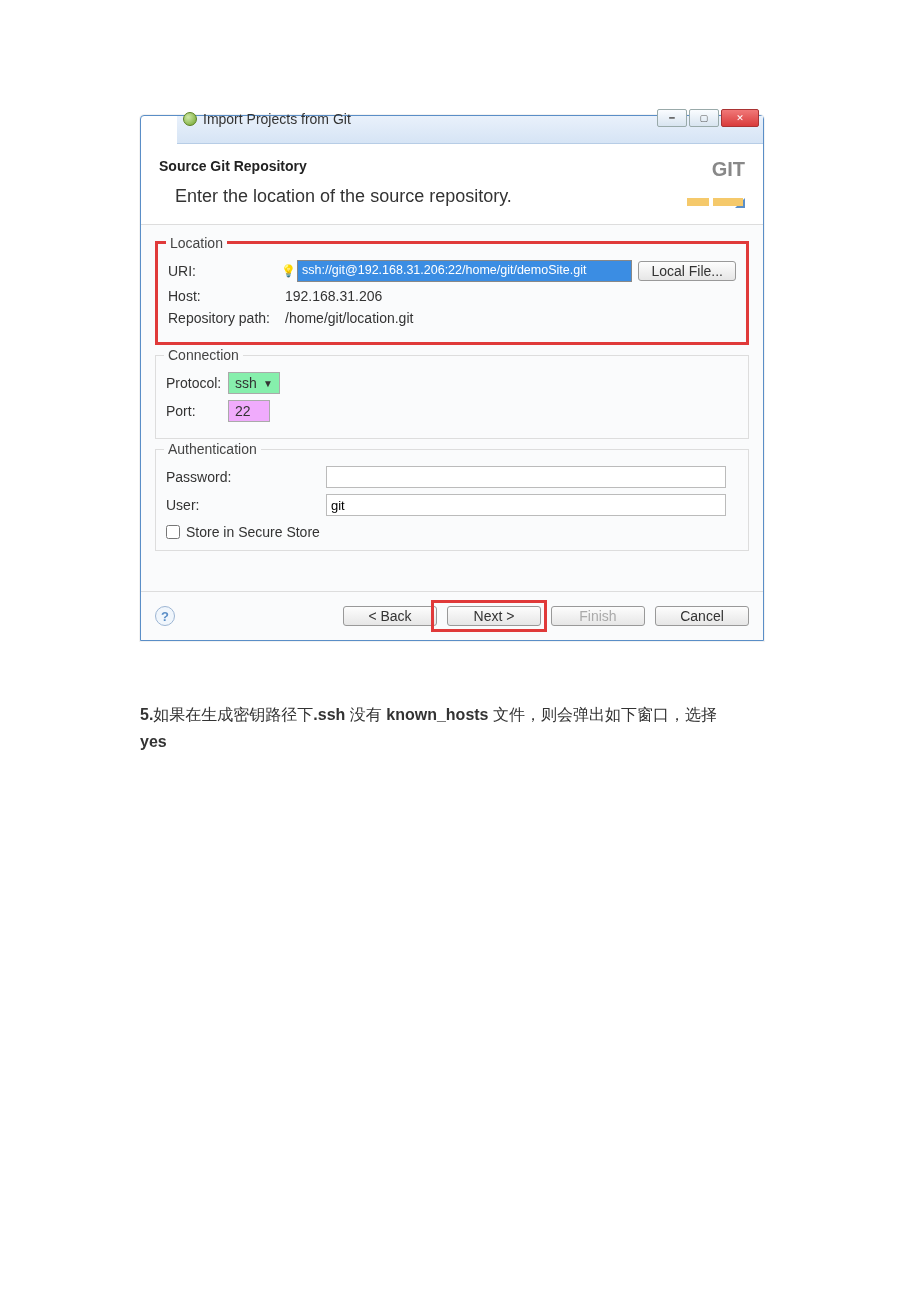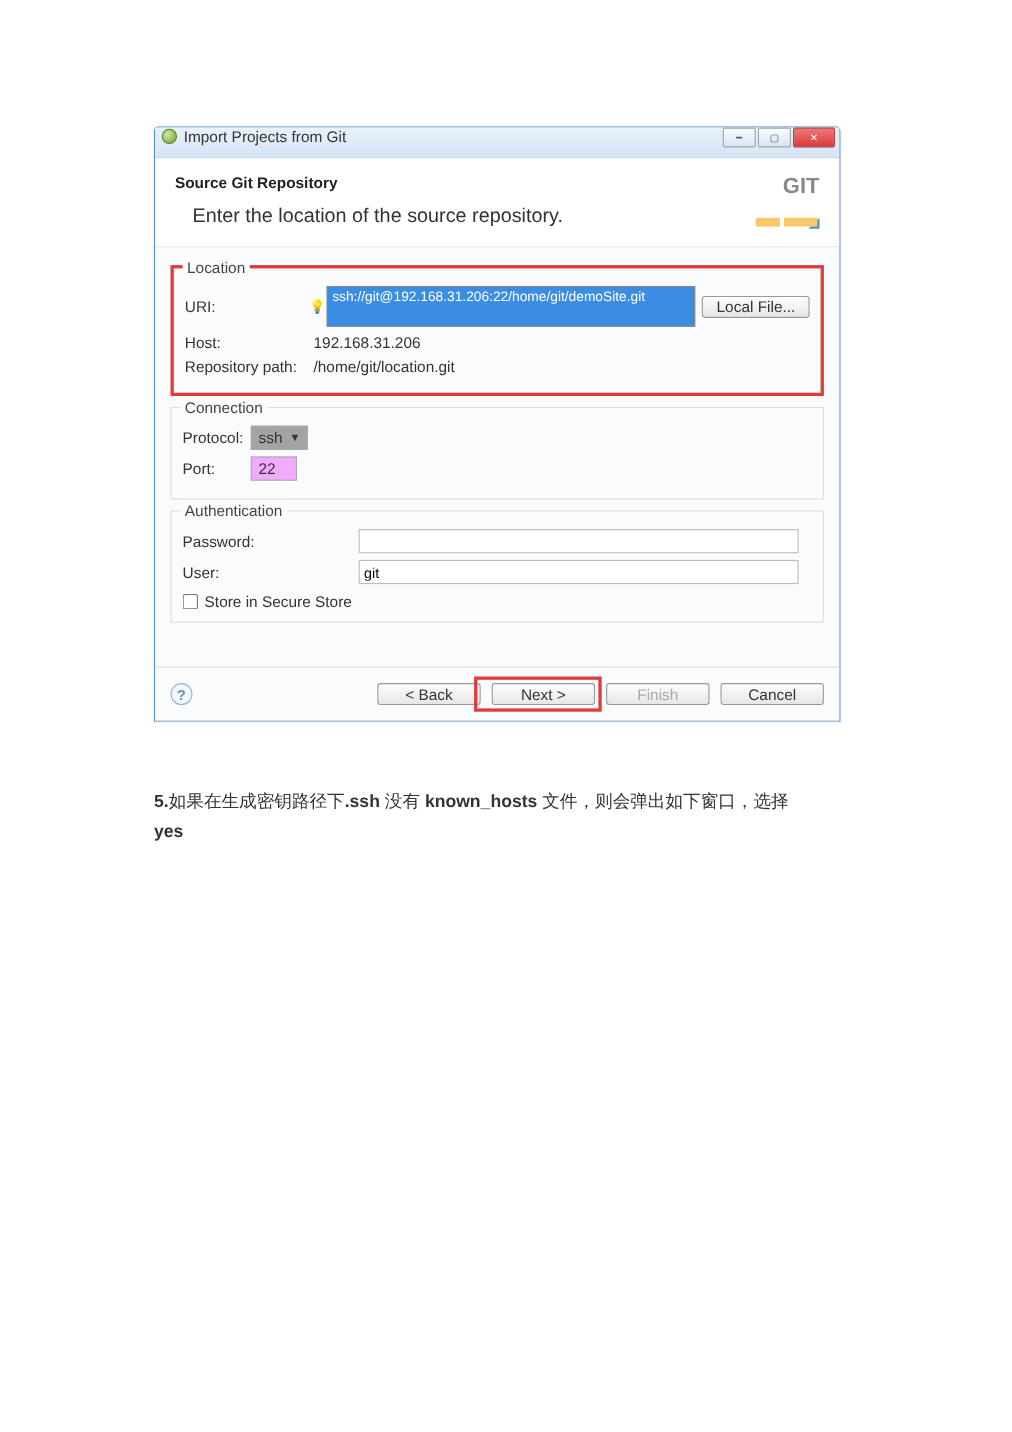--- a/index.html
+++ b/index.html
@@ -17,22 +17,23 @@
     border: 1px solid #5a8ec7;
     border-radius: 4px 4px 0 0;
     background: #fff;
     box-shadow: 0 0 0 1px rgba(0,0,0,0.05);
   }
   .titlebar {
     height: 28px;
     background: linear-gradient(#e9f1fb, #d6e4f5);
     border-bottom: 1px solid #b7cde6;
     display: flex;
-    align-items: flex-start;
-    padding: 0 4px 0 6px;
+    align-items: flex-end;
+    padding: 0 4px 16px 6px;
+    margin-left: 36px;
   }
   .titlebar-title {
     flex: 1;
     font-size: 14px;
     color: #333;
     display: flex;
     align-items: center;
     gap: 6px;
   }
   .titlebar-controls { display: flex; gap: 0; }
@@ -127,21 +128,21 @@
     border: 1px solid #bbb;
     background: #fff;
     height: 22px;
   }
   .uri-input {
     flex:1;
     background: #3b8de3;
     color: #fff;
     border: 1px solid #888;
     padding: 2px 4px;
-    height: 37px;
+    height: 22px;
     font-size: 12.5px;
   }
   .uri-bulb {
     width: 12px; height: 16px; margin-right: 2px;
     display:inline-flex; align-items:center; justify-content:center;
     color:#f0b000; font-size:12px;
   }
   .btn {
     font-family: inherit;
     font-size: 14px;
@@ -179,21 +180,21 @@
   .next-hl::before {
     content:"";
     position:absolute;
     top:-6px;left:-6px;right:-6px;bottom:-6px;
     border:3px solid #e03a3a;
     pointer-events:none;
   }
   .dropdown-arrow { font-size:10px;margin-left:2px;color:#333; }
   .sel-wrap {
     display:inline-flex;align-items:center;
-    border:1px solid #aaa;background:#a3a3a3;height:22px;padding:0 6px;
+    border:1px solid #aaa;background:#86efac;height:22px;padding:0 6px;
     width:52px;justify-content:space-between;
   }
   .port-box {
     display:inline-flex;align-items:center;
     border:1px solid #aaa;background:#f0abfc;height:22px;padding:0 6px;
     width:42px;
   }
   .doc-text {
     margin-top: 60px;
     font-size: 16px;

